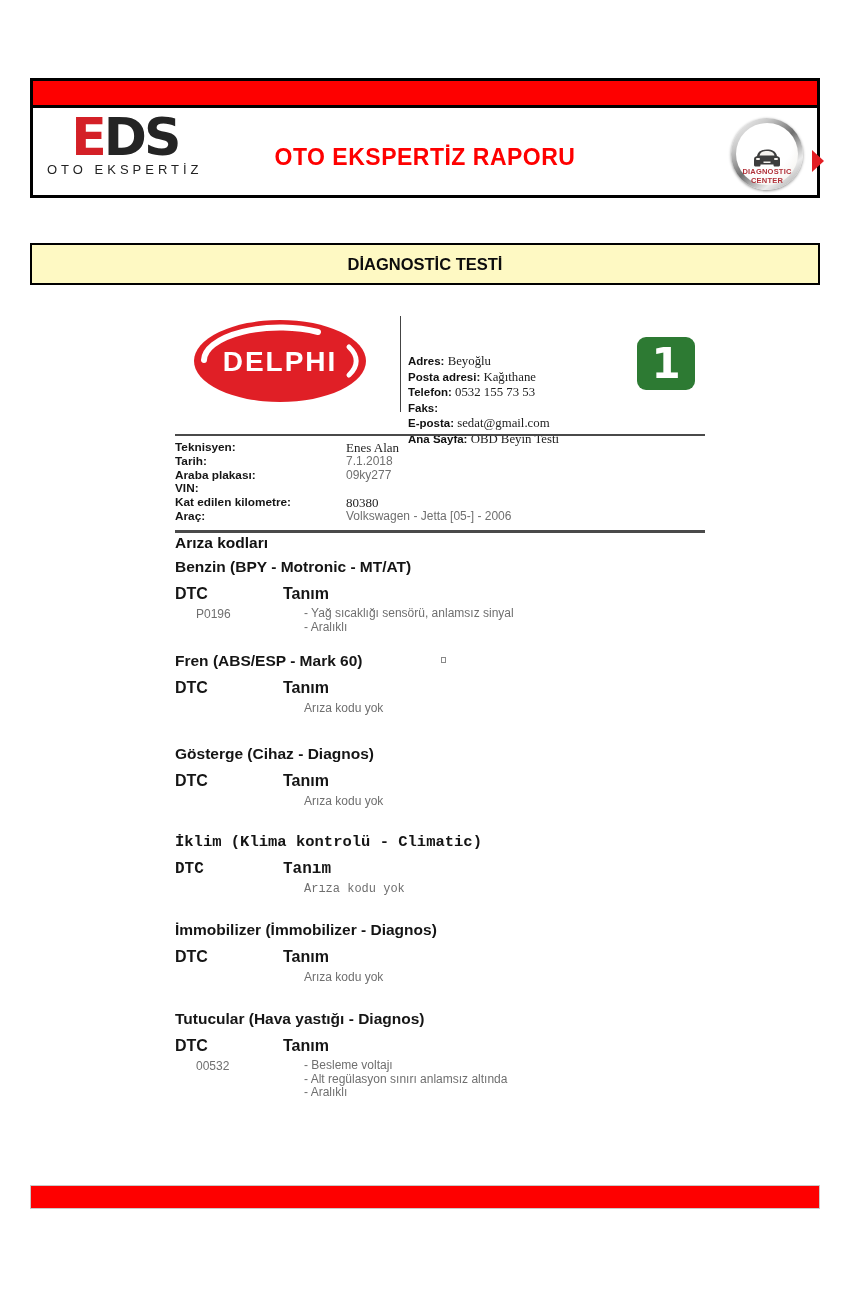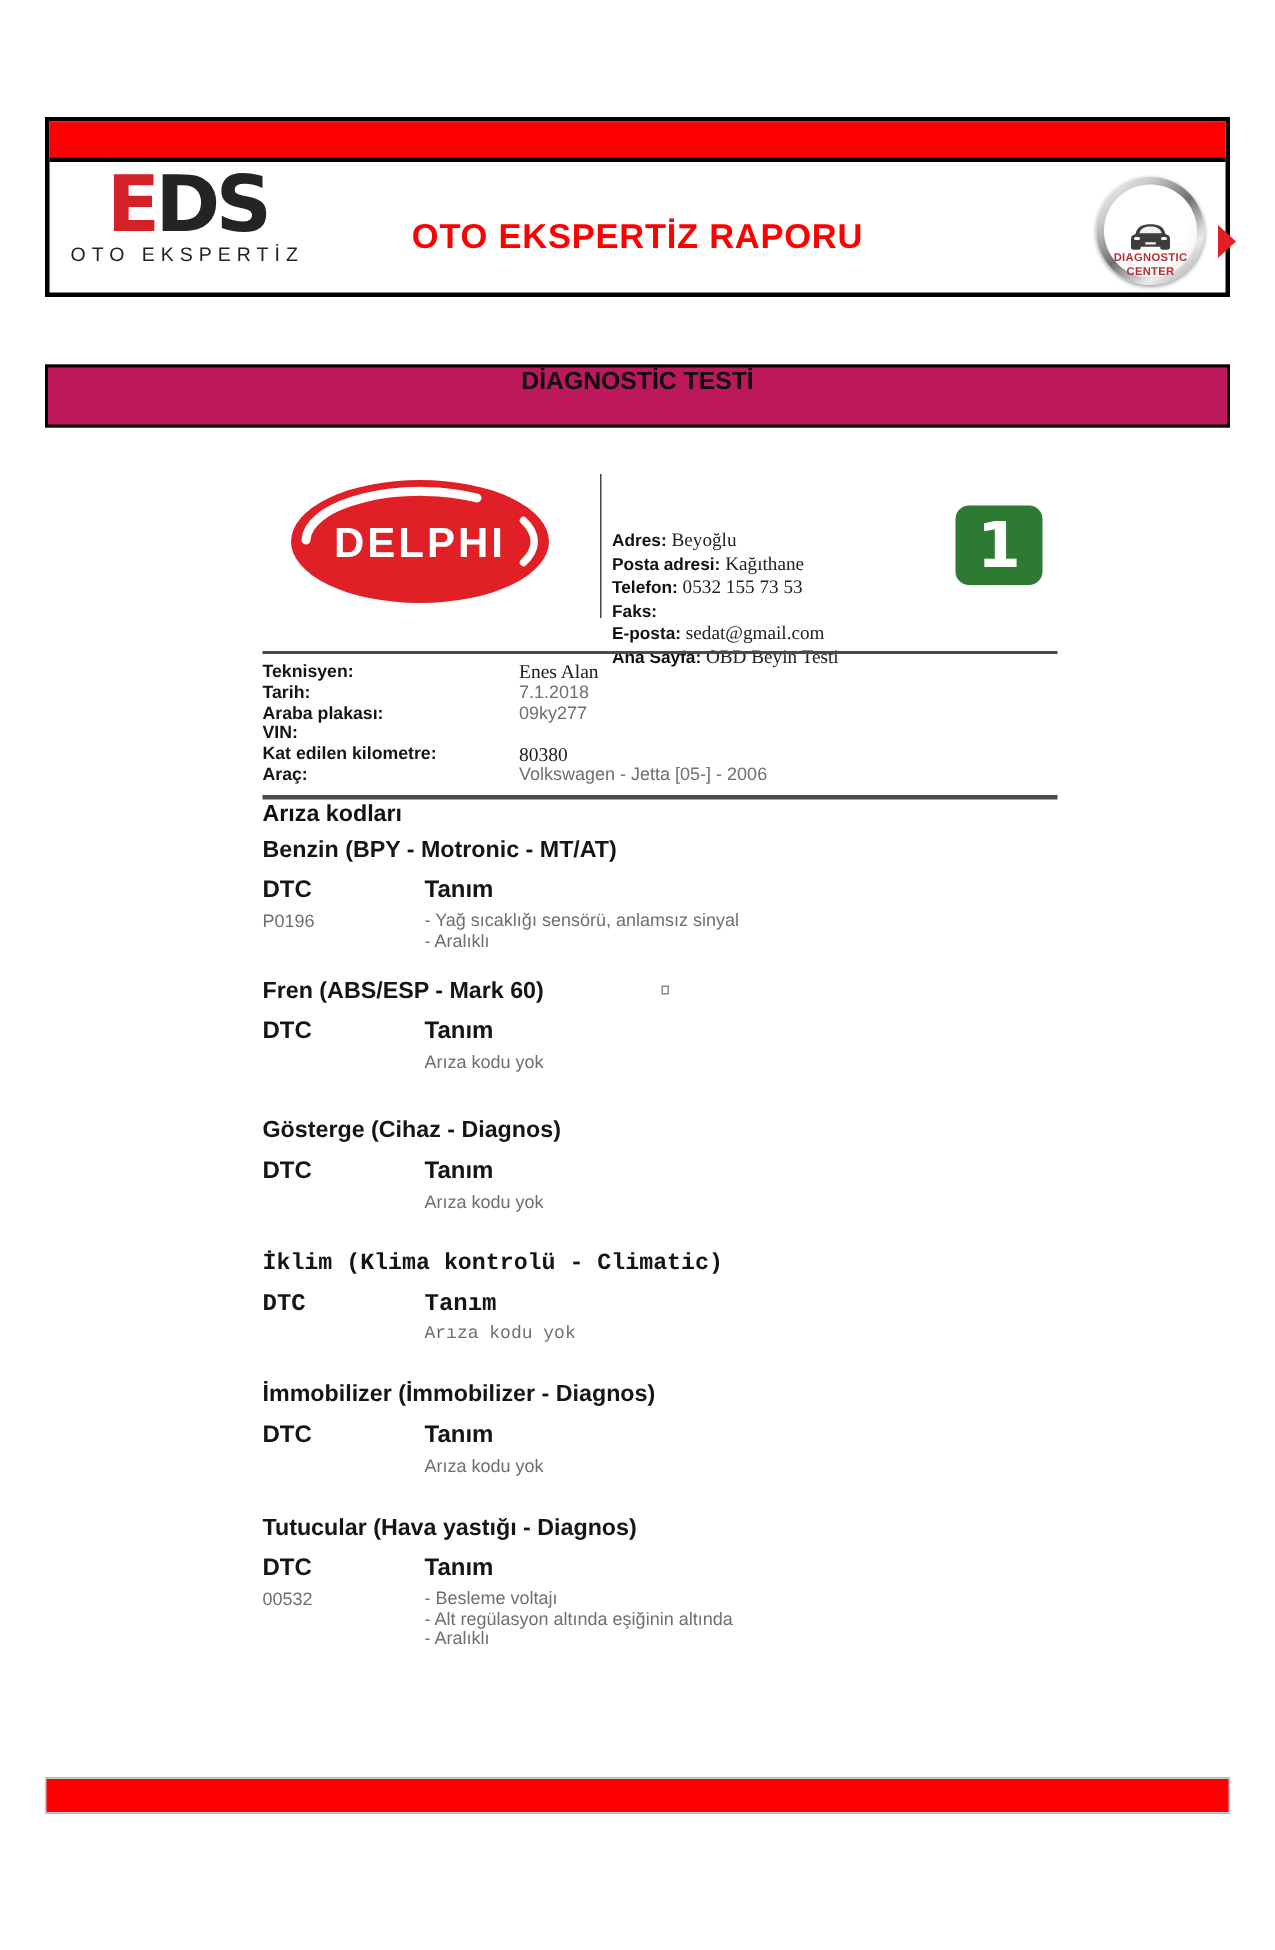--- a/index.html
+++ b/index.html
@@ -28,22 +28,22 @@
   .dc-inner{width:62px;height:62px;border-radius:50%;
             background:radial-gradient(circle at 40% 30%,#ffffff 55%,#efece6 100%);
             display:flex;flex-direction:column;align-items:center;justify-content:flex-end;}
   .dc-line{font-size:7.5px;font-weight:bold;color:#b03038;line-height:8.5px;letter-spacing:.2px;}
 
   .red-arrow{position:absolute;left:812px;top:150px;width:0;height:0;
              border-top:11px solid transparent;border-bottom:11px solid transparent;
              border-left:12px solid #e31e24;z-index:5;}
 
   
-  .banner{position:absolute;left:30px;top:243px;width:790px;height:42px;background:#be185d;
-          border:2px solid #000;box-sizing:border-box;display:flex;align-items:flex-start;
+  .banner{position:absolute;left:30px;top:243px;width:790px;height:42px;background:#fef9c3;
+          border:2px solid #000;box-sizing:border-box;display:flex;align-items:center;
           justify-content:center;font-size:16.5px;font-weight:bold;color:#0d0d0d;}
 
   
   .delphi{position:absolute;left:192px;top:318px;width:176px;height:86px;}
   .vdivider{position:absolute;left:400px;top:316px;width:1px;height:96px;background:#444;}
   .contact{position:absolute;left:408px;top:317px;width:250px;margin-top:36px;}
   .addr-line{line-height:14.6px;white-space:nowrap;}
   .addr-label{font-weight:bold;font-size:11.5px;color:#111;}
   .addr-value{font-family:"Liberation Serif",serif;font-size:12.8px;color:#222;}
   .rank-badge{position:absolute;left:637px;top:337px;width:58px;height:53px;background:#2d7a33;
@@ -58,21 +58,21 @@
   .v-value{font-size:12px;color:#6f6f6f;}
   .v-value.serif{font-family:"Liberation Serif",serif;font-size:13px;color:#1d1d1d;}
 
   
   .fc-title{position:absolute;left:175px;top:534px;font-size:15.5px;font-weight:bold;color:#111;}
   .section{position:absolute;left:175px;width:540px;}
   .sec-head{font-size:15.5px;font-weight:bold;color:#151515;line-height:18px;}
   .sec-cols{display:flex;margin-top:11px;font-size:16px;font-weight:bold;color:#151515;line-height:14px;}
   .colw{width:108px;}
   .entry{display:flex;margin-top:6px;font-size:12px;color:#6f6f6f;}
-  .entry .code{width:108px;}
+  .entry .code{width:108px;margin-left:21px;}
   .desc div{line-height:13.5px;}
   .marker{position:absolute;left:266px;top:5px;width:5px;height:6px;border:1px solid #8a8a8a;
           box-sizing:border-box;}
 
   
   .footer-bar{position:absolute;left:30px;top:1185px;width:790px;height:24px;background:#fe0000;
               border:1px solid #c9c9c9;box-sizing:border-box;}
 </style>
 </head>
 <body>
@@ -217,18 +217,18 @@
     <div class="section" style="top: 1010px;">
       <div class="sec-head">Tutucular (Hava yastığı - Diagnos)</div>
       <div class="sec-cols">
         <span class="colw">DTC</span>
         <span>Tanım</span>
       </div>
       <div class="entry">
         <span class="code">00532</span>
         <div class="desc">
           <div>- Besleme voltajı</div>
-          <div>- Alt regülasyon altında eşiğinin altında</div>
+          <div>- Alt regülasyon sınırı anlamsız altında</div>
           <div>- Aralıklı</div>
         </div>
       </div>
     </div>
   </div>
 
 </body></html>

